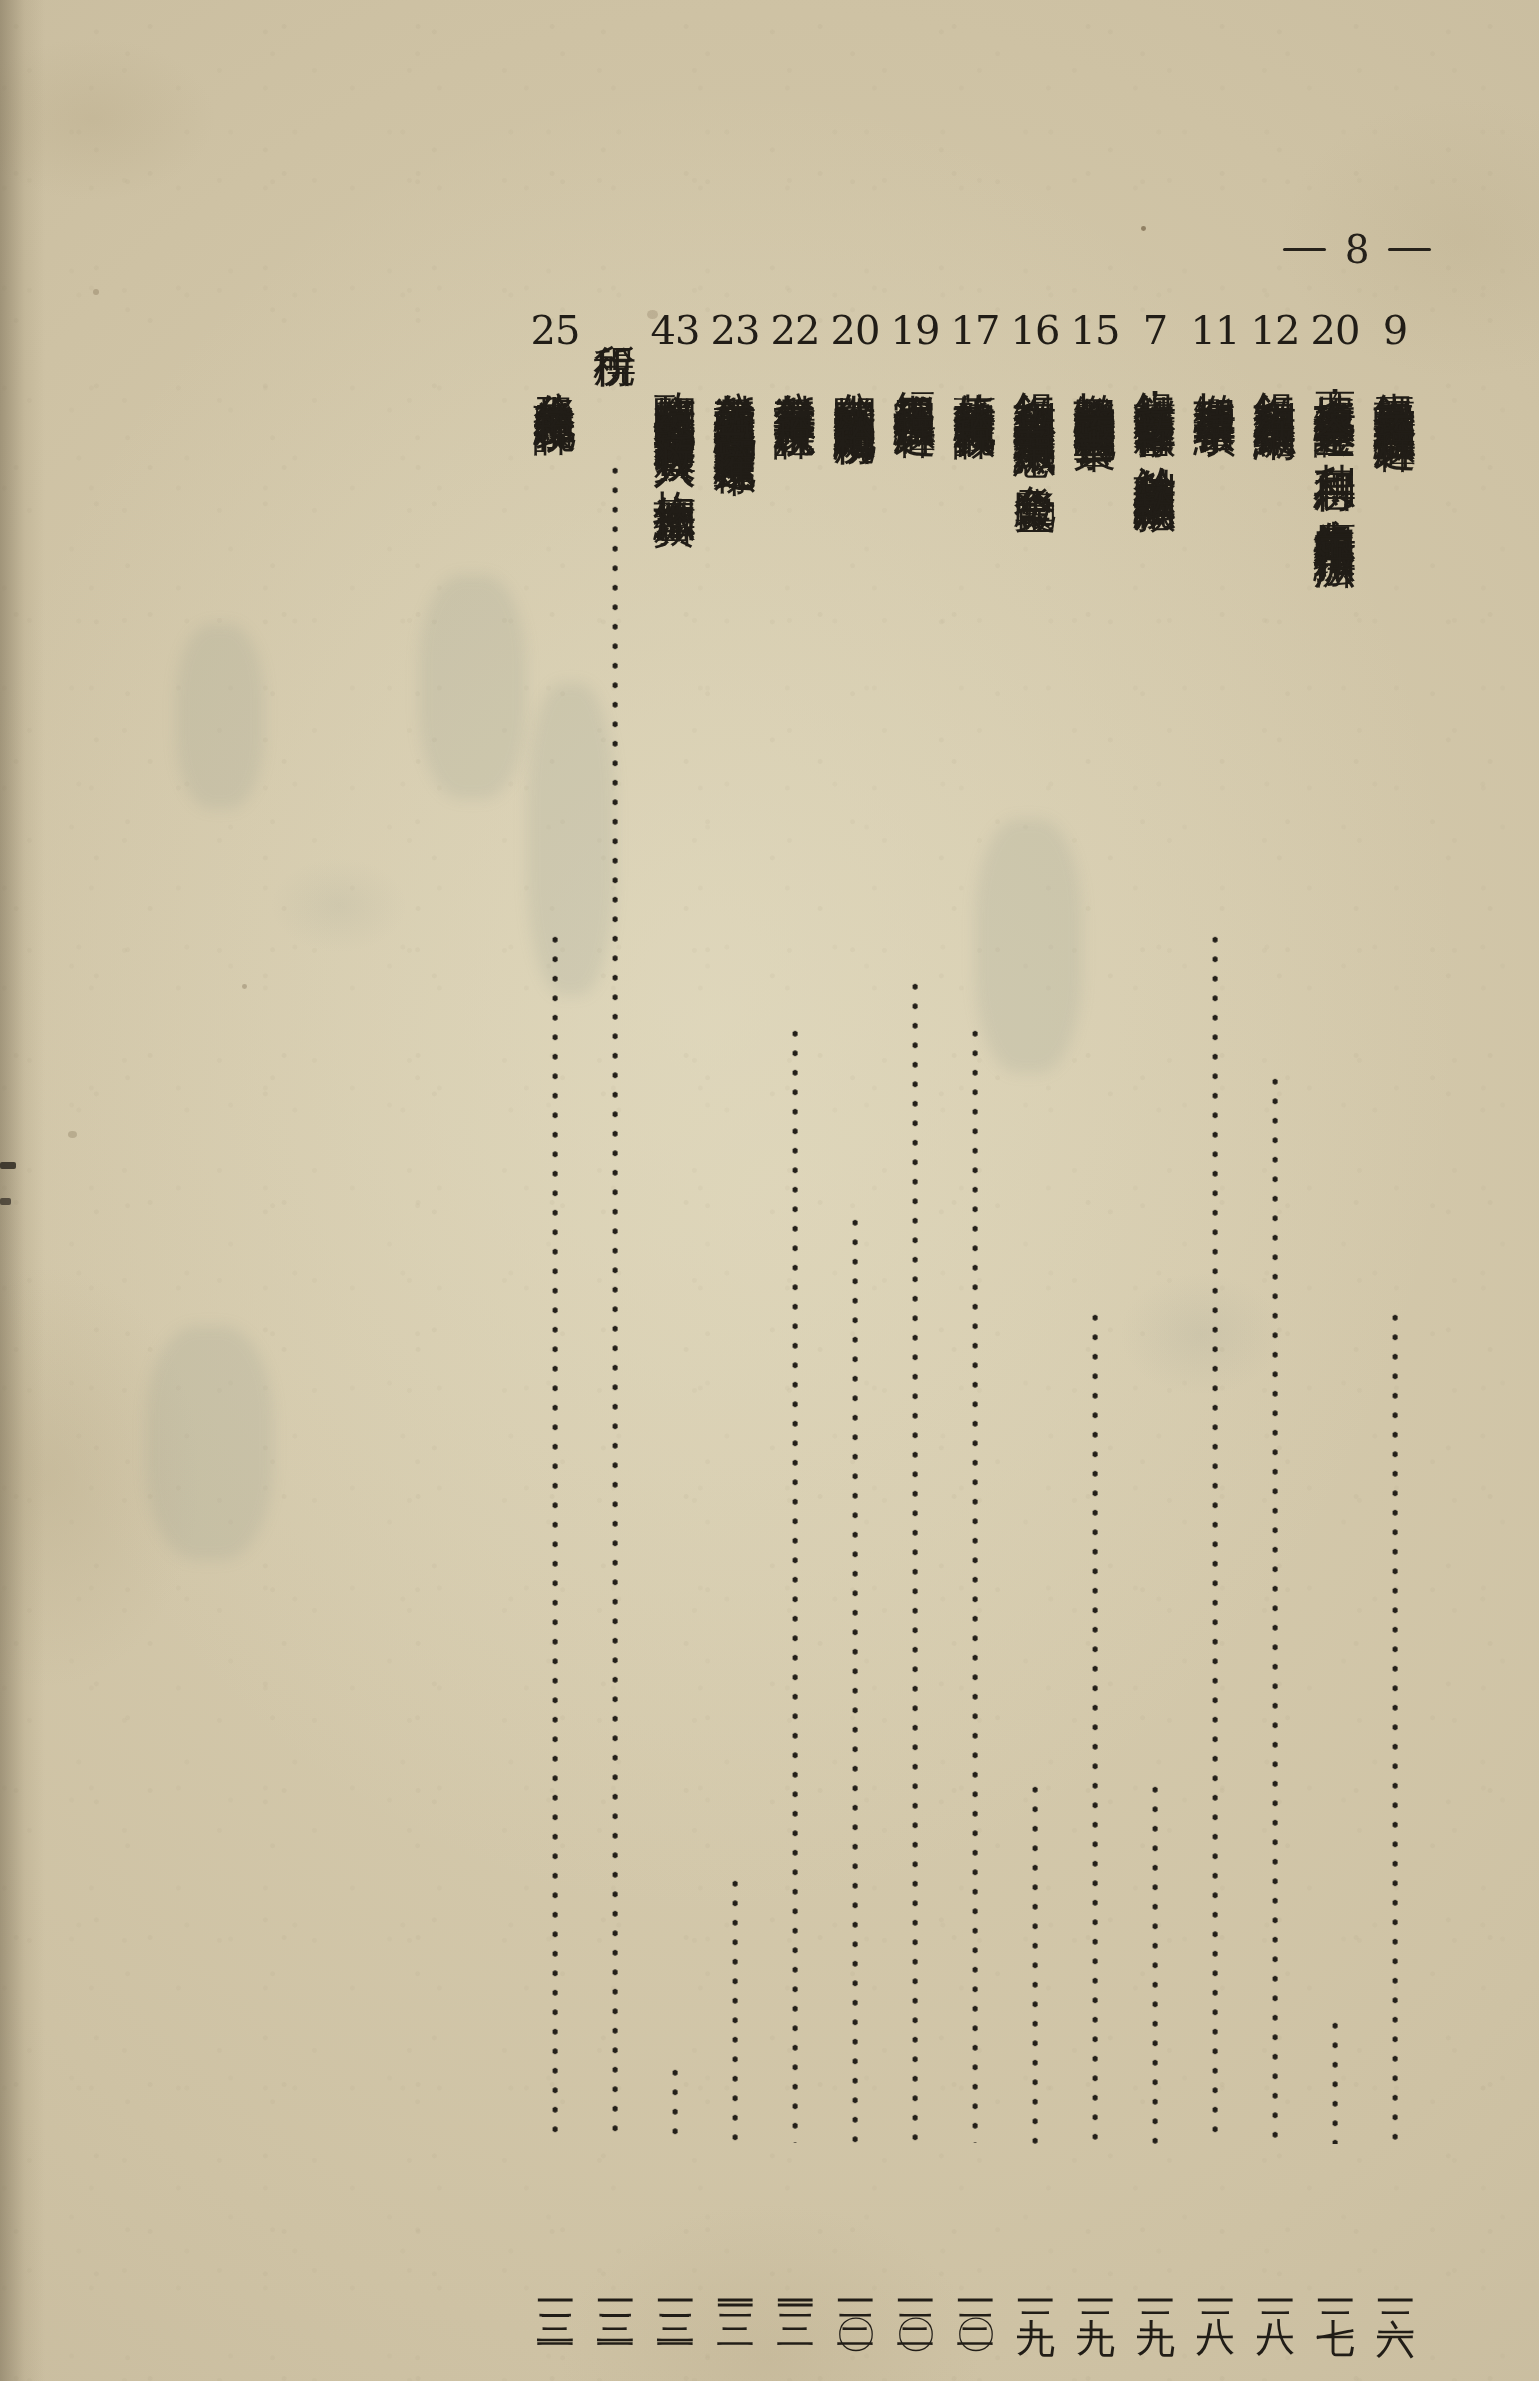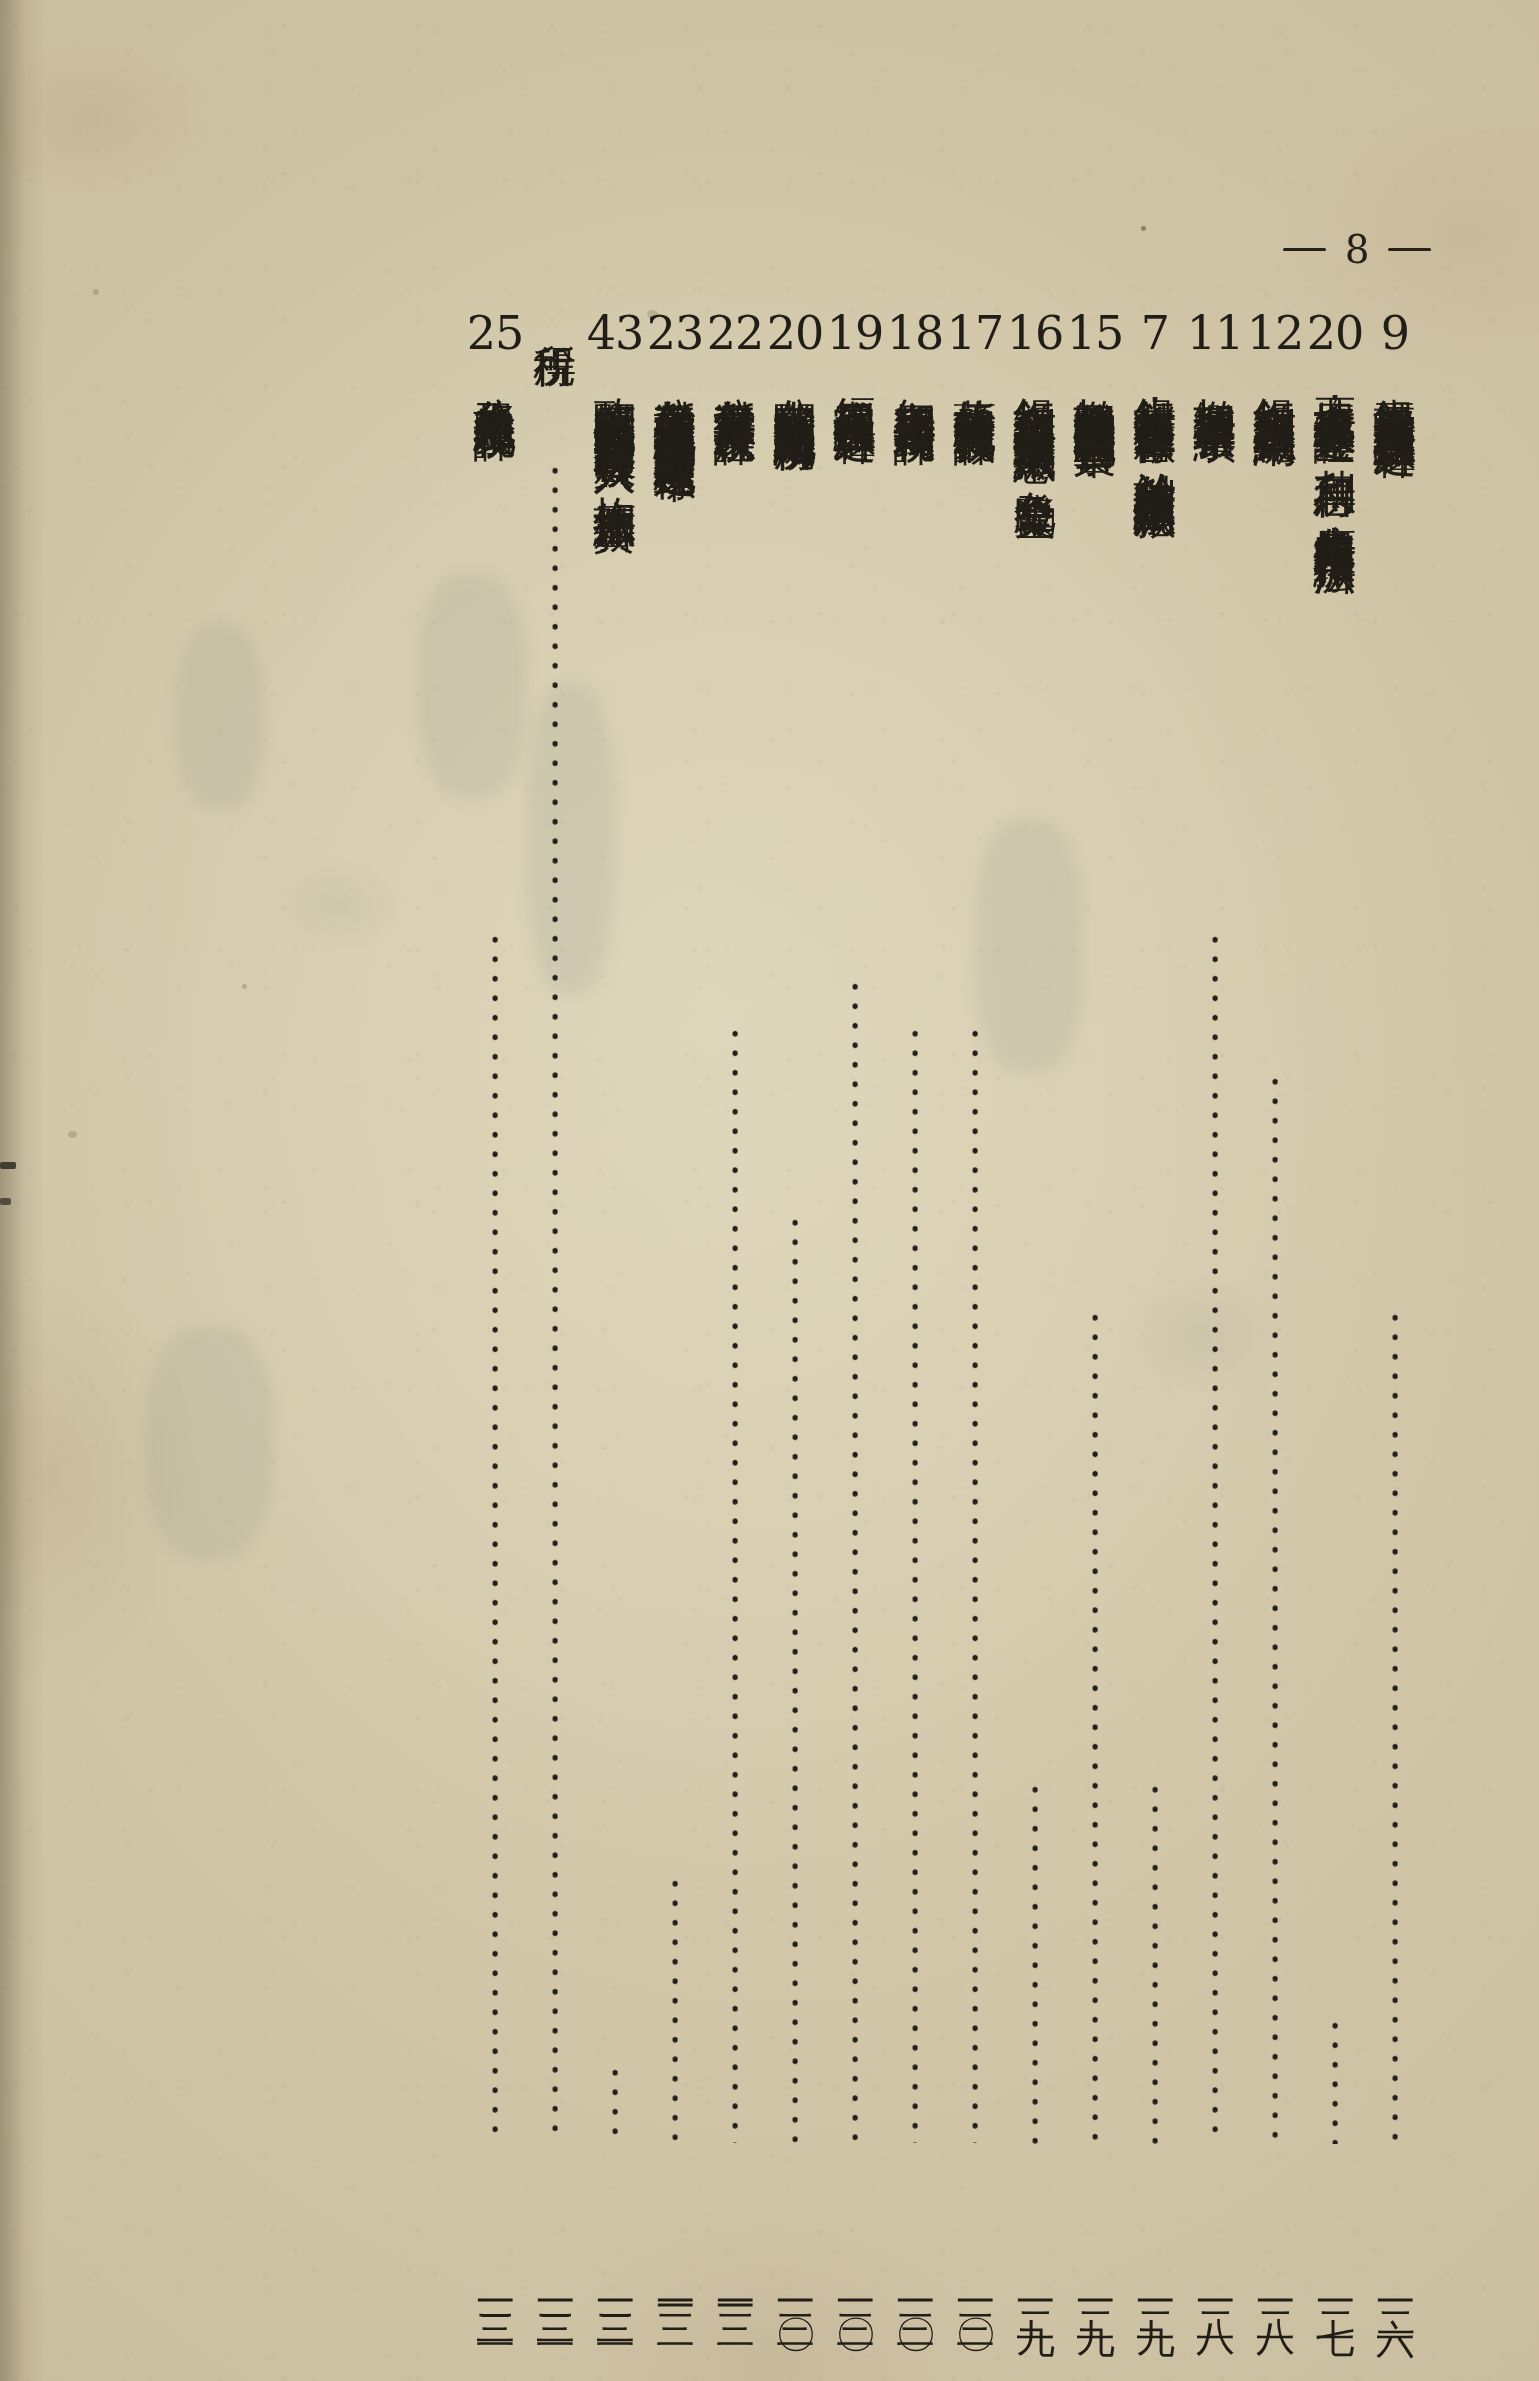--- a/index.html
+++ b/index.html
@@ -135,21 +135,21 @@
     position: absolute;
     top: 0;
     left: 0;
     width: 60px;
     display: flex;
     flex-direction: column;
     align-items: center;
   }
   .entry-num {
     font-family: "DejaVu Serif", "Liberation Serif", serif;
-    font-size: 46px;
+    font-size: 40px;
     line-height: 1.02;
     letter-spacing: -1px;
     margin-bottom: 6.8px;
     color: #211d17;
   }
   .entry-title {
     font-family: "DejaVu Serif", "Liberation Serif", serif;
     writing-mode: vertical-rl;
     text-orientation: upright;
     font-size: 43px;
@@ -280,28 +280,20 @@
       <div class="entry">
         <div class="entry-run">
           <div class="entry-num">17</div>
           <div class="entry-title">薪俸折扣發給應先就實發額課稅</div>
         </div>
         <div class="leader" style="top: 714px; height: 1119px; bottom: auto;"></div>
         <div class="entry-page" style="height: 146px;">一三〇</div>
       </div>
       <div class="entry">
         <div class="entry-run">
-          <div class="entry-num">18</div>
-          <div class="entry-title">無定期之所得無庸按月平均課稅</div>
-        </div>
-        <div class="leader" style="top: 714px; height: 1119px; bottom: auto;"></div>
-        <div class="entry-page" style="height: 146px;">一三〇</div>
-      </div>
-      <div class="entry">
-        <div class="entry-run">
           <div class="entry-num">19</div>
           <div class="entry-title">經常僱用工資扣繳稅款之解釋</div>
         </div>
         <div class="leader" style="top: 667px; height: 1166px; bottom: auto;"></div>
         <div class="entry-page" style="height: 146px;">一三〇</div>
       </div>
       <div class="entry">
         <div class="entry-run">
           <div class="entry-num">20</div>
           <div class="entry-title">分支機關或團體之薪酬應就地繳納所得稅</div>

